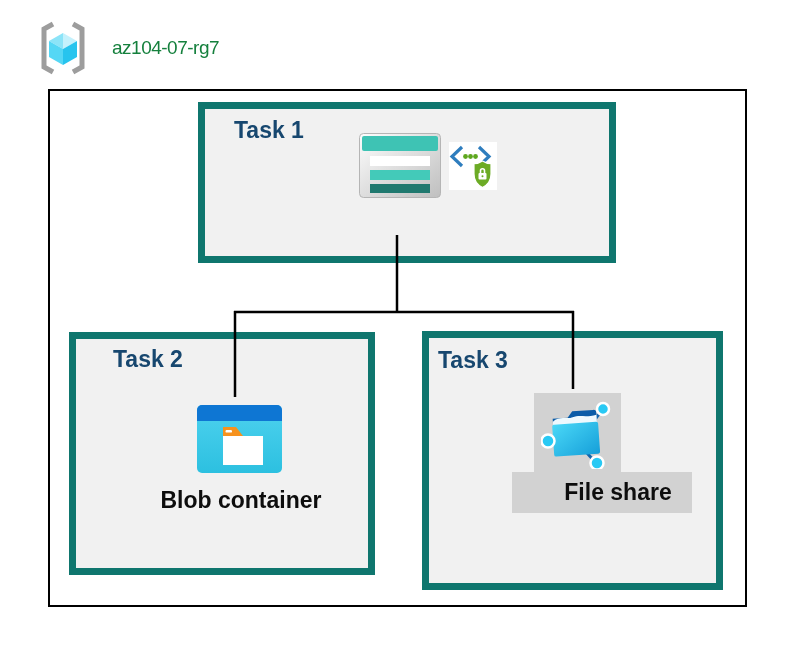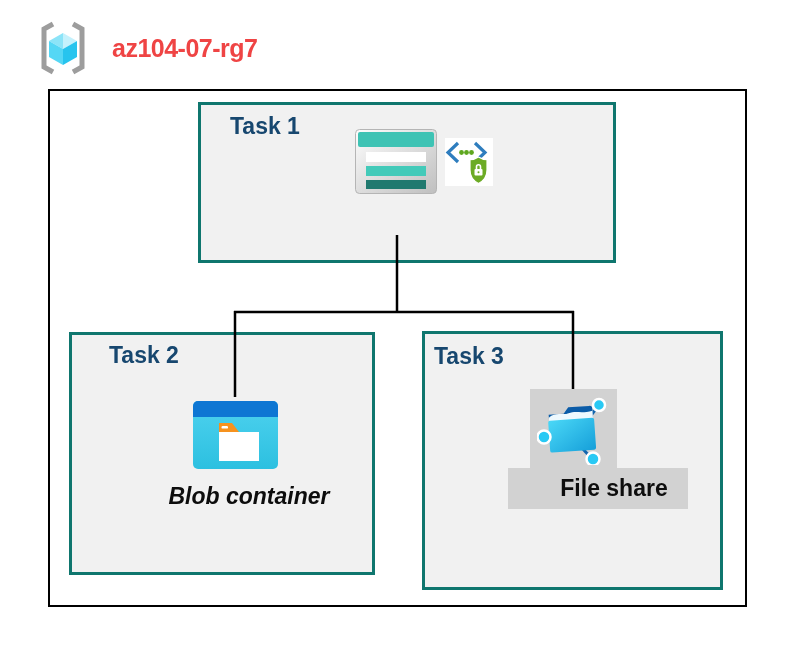--- a/index.html
+++ b/index.html
@@ -7,48 +7,48 @@
     position:relative;
     width:788px;height:647px;
     background:#ffffff;
     font-family:"Liberation Sans", sans-serif;
     overflow:hidden;
   }
   *{box-sizing:border-box;}
 
   
   .rg-header{position:absolute;left:36px;top:20px;display:flex;align-items:center;gap:22px;}
-  .rg-title{font-size:25px;font-weight:bold;color:#ef4444;letter-spacing:-0.5px;}
+  .rg-title{font-size:19px;font-weight:normal;color:#15803d;letter-spacing:-0.5px;}
 
   
   .outer-box{
     position:absolute;left:48px;top:89px;width:699px;height:518px;
     border:2px solid #000;background:#ffffff;
   }
   .task-box{
-    position:absolute;border:3px solid #0f766e;background:#f1f1f1;
+    position:absolute;border:7px solid #0f766e;background:#f1f1f1;
   }
   .task1{left:198px;top:102px;width:418px;height:161px;}
   .task2{left:69px;top:332px;width:306px;height:243px;}
   .task3{left:422px;top:331px;width:301px;height:259px;}
 
   .task-label{
     position:absolute;font-size:23px;font-weight:bold;color:#17476f;
     white-space:nowrap;
   }
   .task1 .task-label{left:29px;top:8px;}
   .task2 .task-label{left:17px;top:7px;margin-left:20px;}
   .task3 .task-label{left:9px;top:9px;}
 
   .resource-label{
     position:absolute;font-size:23px;font-weight:bold;color:#0d0d0d;
     text-align:center;white-space:nowrap;
   }
   .task1 .resource-label{left:0;width:388px;top:95px;}
-  .task2 .resource-label{left:42px;width:270px;top:148px;font-style:italic;}
+  .task2 .resource-label{left:30px;width:270px;top:148px;}
 
   .icon{position:absolute;}
   .storage-icon{left:154px;top:24px;}
   .sas-icon{left:244px;top:33px;}
   .blob-icon{left:121px;top:66px;}
 
   .fs-icon-bg{
     position:absolute;left:105px;top:55px;width:87px;height:80px;
     background:#d2d2d2;display:flex;align-items:center;justify-content:center;
   }

